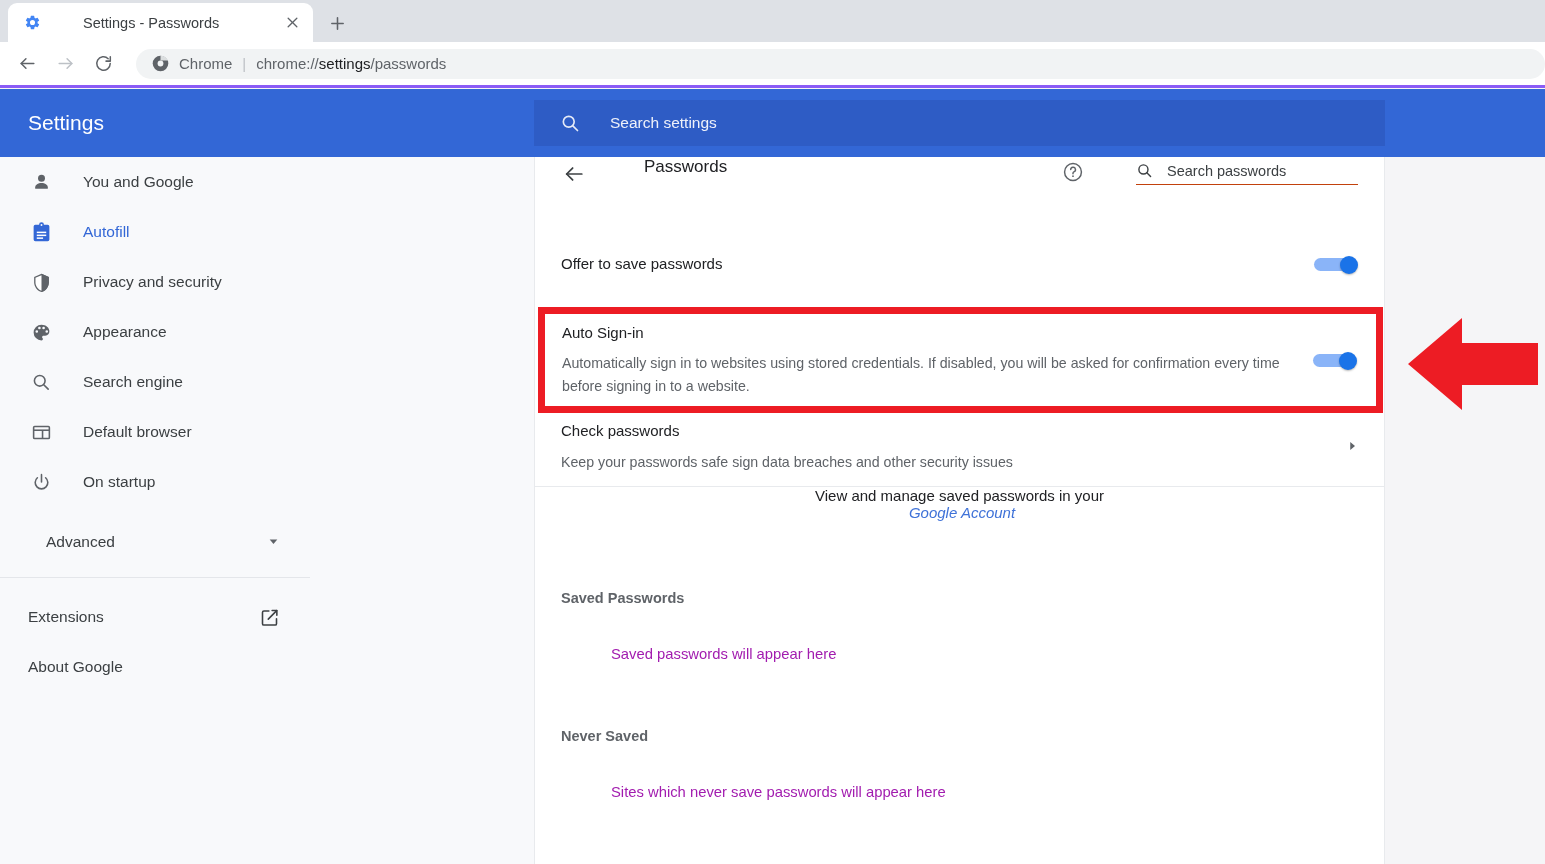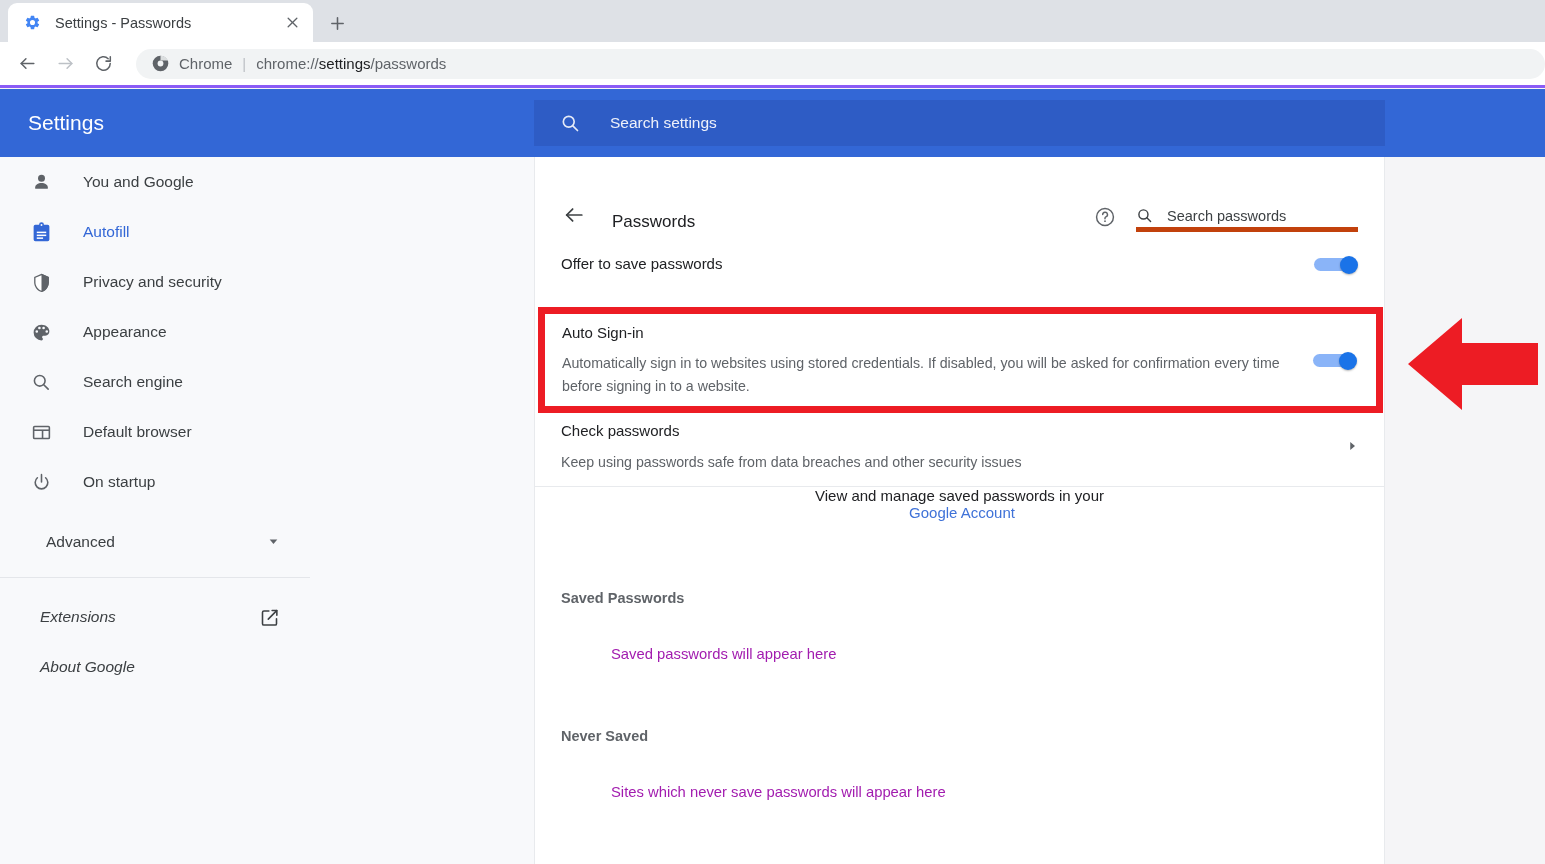--- a/index.html
+++ b/index.html
@@ -28,20 +28,21 @@
   }
   .tab {
     position: absolute;
     left: 8px; top: 3px;
     width: 305px; height: 39px;
     background: #ffffff;
     border-radius: 9px 9px 0 0;
     display: flex;
     align-items: center;
     padding: 0 10px 0 16px;
+    gap: 28px;
   }
   .tab-favicon {
     width: 17px; height: 17px;
     flex: 0 0 auto;
     display: flex; align-items: center; justify-content: center;
   }
   .tab-title {
     flex: 1 1 auto;
     margin-left: 14px;
     font-size: 14.5px;
@@ -193,38 +194,39 @@
   }
 
   .nav-plain {
     height: 50px;
     display: flex;
     align-items: center;
     padding: 0 30px 0 28px;
     width: 310px;
     cursor: pointer;
   }
-  .nav-plain .nav-label { margin-left: 12px; flex: 1 1 auto; font-style: italic; }
+  .nav-plain .nav-label { margin-left: 0; flex: 1 1 auto; }
   .ext-ico { color: #3c4043; display: flex; }
 
   
   .main {
     position: absolute;
     left: 534px; top: 157px;
     width: 851px; height: 707px;
     background: #ffffff;
     border-left: 1px solid #e8eaed;
     border-right: 1px solid #e8eaed;
     overflow: hidden;
   }
   .main-header {
     height: 75px;
     display: flex;
-    align-items: flex-end;
+    align-items: flex-start;
     padding: 0 26px 0 22px;
+    gap: 32px;
   }
   .back-arrow {
     width: 34px; height: 34px;
     display: flex; align-items: center; justify-content: center;
     color: #3c4043;
     cursor: pointer;
   }
   .page-title {
     margin-left: 21px;
     font-size: 17px;
@@ -234,21 +236,21 @@
   .help-icon {
     width: 30px; height: 30px;
     display: flex; align-items: center; justify-content: center;
     color: #5f6368;
     cursor: pointer;
     margin-right: 16px;
   }
   .pw-search {
     display: flex;
     align-items: center;
-    border-bottom: 5px solid #c2410c;
+    border-bottom: 1px solid #c2410c;
     width: 222px;
     height: 28px;
     cursor: text;
   }
   .pw-search .qicon { color: #3c4043; display: flex; flex: 0 0 auto; }
   .pw-search .qtext {
     margin-left: 14px;
     font-size: 14.5px;
     color: #3c4043;
   }
@@ -339,20 +341,21 @@
     align-items: center;
     font-size: 15px;
     color: #202124;
     flex-direction: column;
   }
   .row-link a {
     color: #3f72d8;
     text-decoration: none;
     margin-left: 5px;
     cursor: pointer;
+    font-style: italic;
   }
 
   .section-head {
     padding: 0 26px;
     font-size: 14.5px;
     color: #5f6368;
     font-weight: 700;
     height: 30px;
     display: flex;
     align-items: center;
@@ -600,21 +603,21 @@
           <span class="knob"></span>
         </div>
       </div>
     </div>
 
     <div style="height:112px"></div>
 
     <div class="row" style="min-height:78px">
       <div class="row-text">
         <div class="row-title">Check passwords</div>
-        <div class="row-sub">Keep using passwords safe from data breaches and other security issues</div>
+        <div class="row-sub">Keep your passwords safe sign data breaches and other security issues</div>
       </div>
       <span class="chevron-right">
         <svg width="12" height="12" viewBox="0 0 24 24" fill="#5f6368">
             <polygon points="8.5,4 18,12 8.5,20"></polygon>
           </svg>
       </span>
     </div>
 
     <div class="hr"></div>
 

